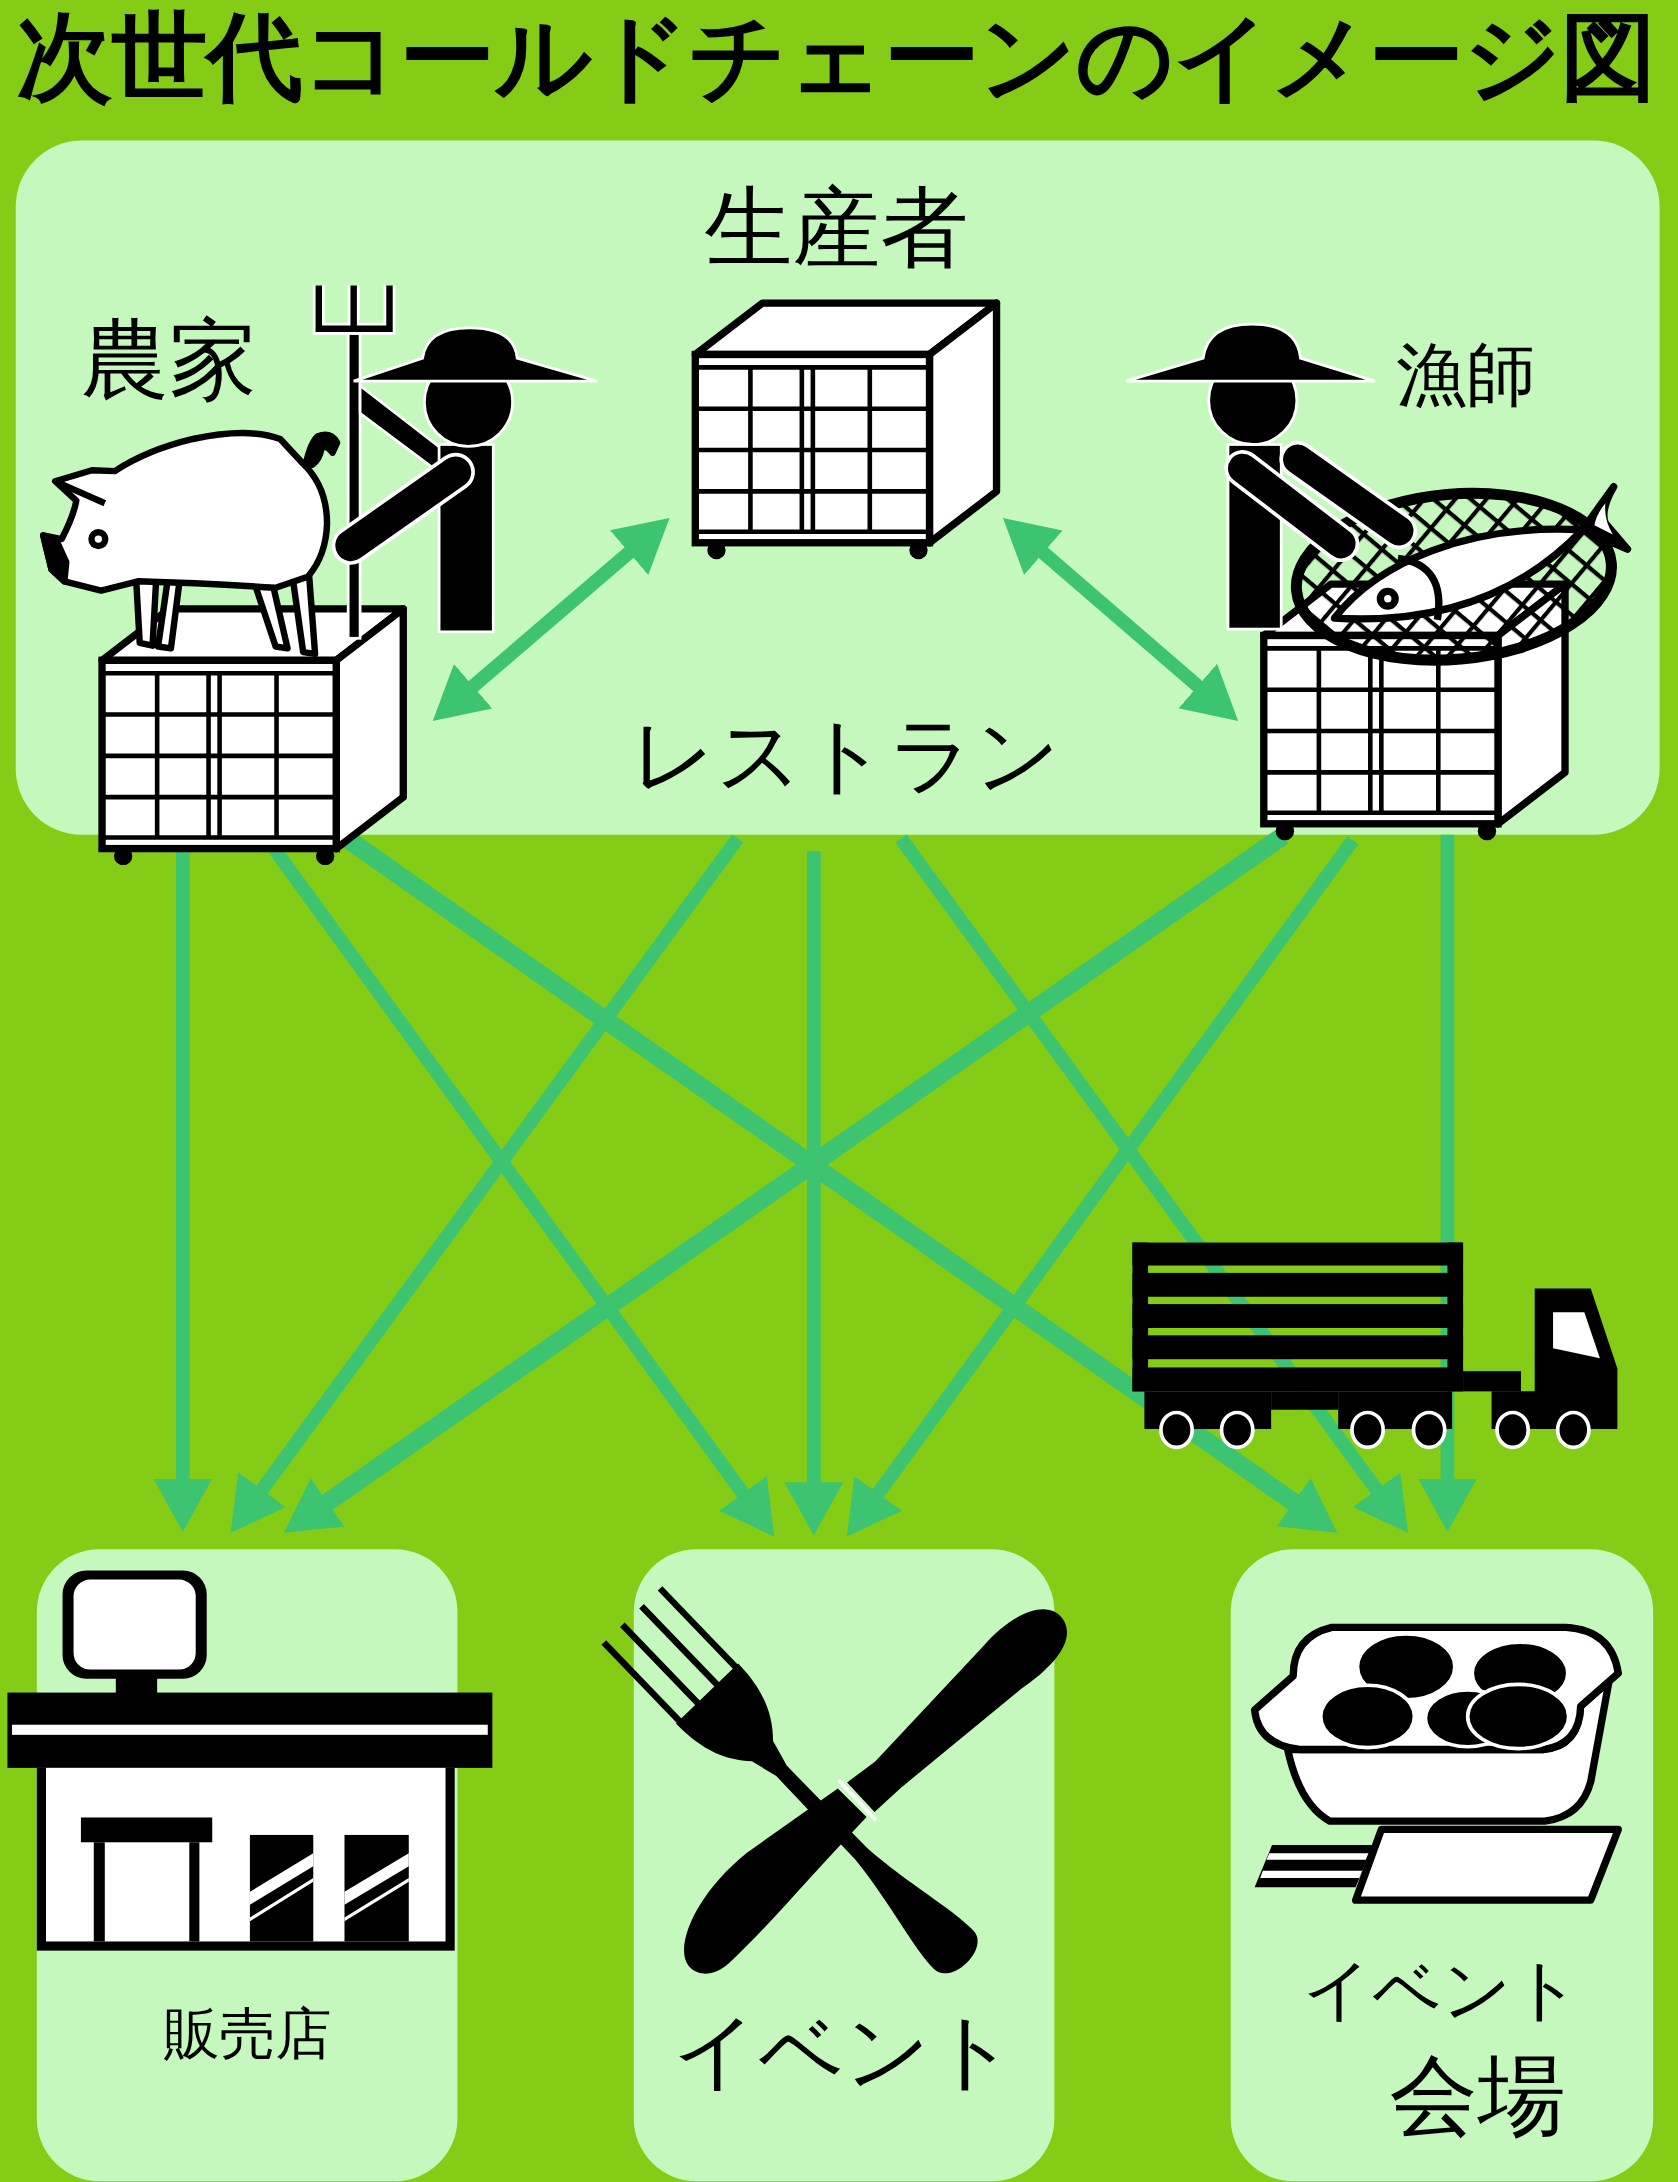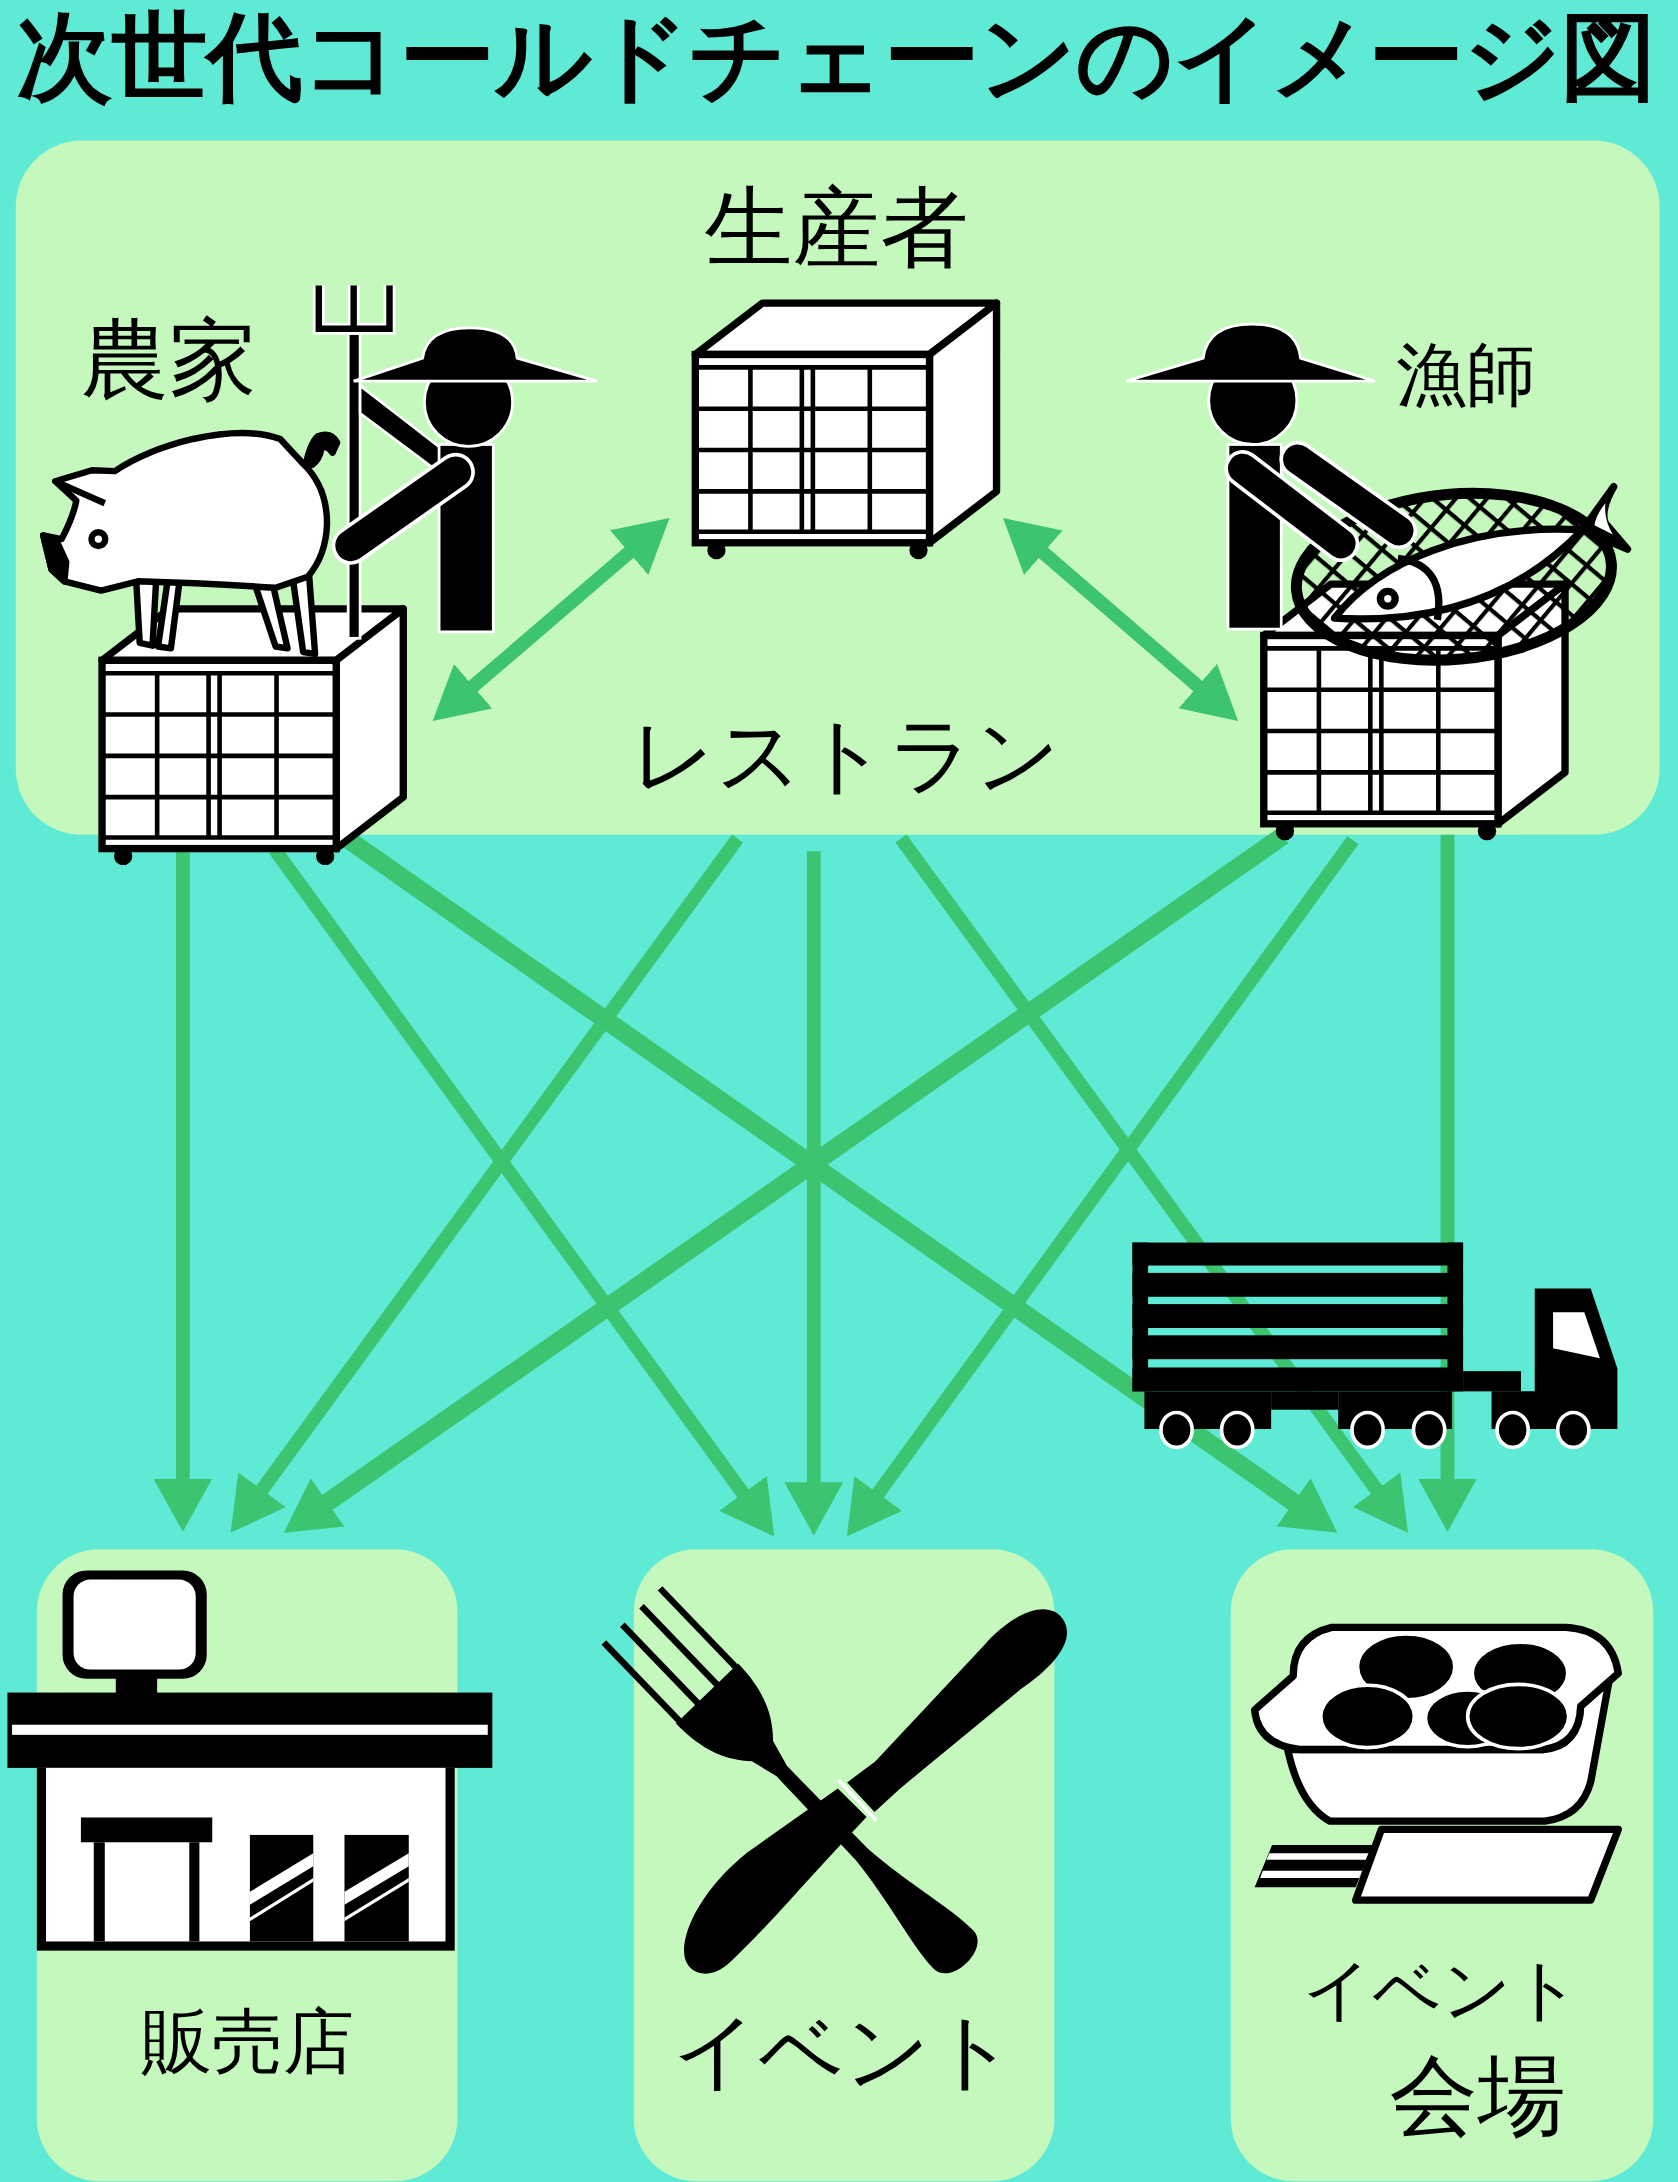--- a/index.html
+++ b/index.html
@@ -1,27 +1,27 @@
 <!DOCTYPE html>
 <html style="font-size:14.7px"><head>
 <meta charset="utf-8">
 <style>
   html, body { margin: 0; padding: 0; background: #ffffff; }
   body { font-family: "DejaVu Sans", sans-serif; }
-  #canvas { position: relative; width: 1679px; height: 2183px; overflow: hidden; background: #5eead4; --arrow: #3CC470; --box: #C4F8BC; --ink: #000000; }
+  #canvas { position: relative; width: 1679px; height: 2183px; overflow: hidden; background: #84cc16; --arrow: #3CC470; --box: #C4F8BC; --ink: #000000; }
   #art { position: absolute; left: 0; top: 0; }
   .lbl { position: absolute; color: #000; white-space: nowrap; line-height: 1; font-family: "DejaVu Sans", sans-serif; }
   .center { text-align: center; }
   #title { left: 16.5px; top: 9.2px; font-size: 96px; font-weight: bold; letter-spacing: -0.9px; }
   #producer-title { left: 653px; width: 367px; top: 158px; font-size: 88px; margin-top: 26px; }
   #farmer-label { left: 81px; top: 316px; font-size: 88px; }
   #fisher-label { left: 1396px; top: 340px; font-size: 70px; }
   #container-l1 { left: 616px; width: 459px; top: 608px; font-size: 84px; }
   #container-l2 { left: 616px; width: 459px; top: 713px; font-size: 84px; }
-  #store-label { left: 37px; width: 421px; top: 2006px; font-size: 71px; text-align: center; }
+  #store-label { left: 37px; width: 421px; top: 2006px; font-size: 56px; text-align: center; }
   #rest-label { left: 634px; width: 421px; top: 2009px; font-size: 84px; }
   #event-l1 { left: 1231px; width: 422px; top: 1956px; font-size: 68px; }
   #event-l2 { left: 1231px; width: 493px; top: 2052px; font-size: 88px; }
   .arrow { stroke: var(--arrow); fill: none; }
   .boxfill { fill: var(--box); }
 </style>
 </head>
 <body>
 
 <div id="canvas" style="--arrow: #3CC470; --box: #C4F8BC; --ink: #000000;">

